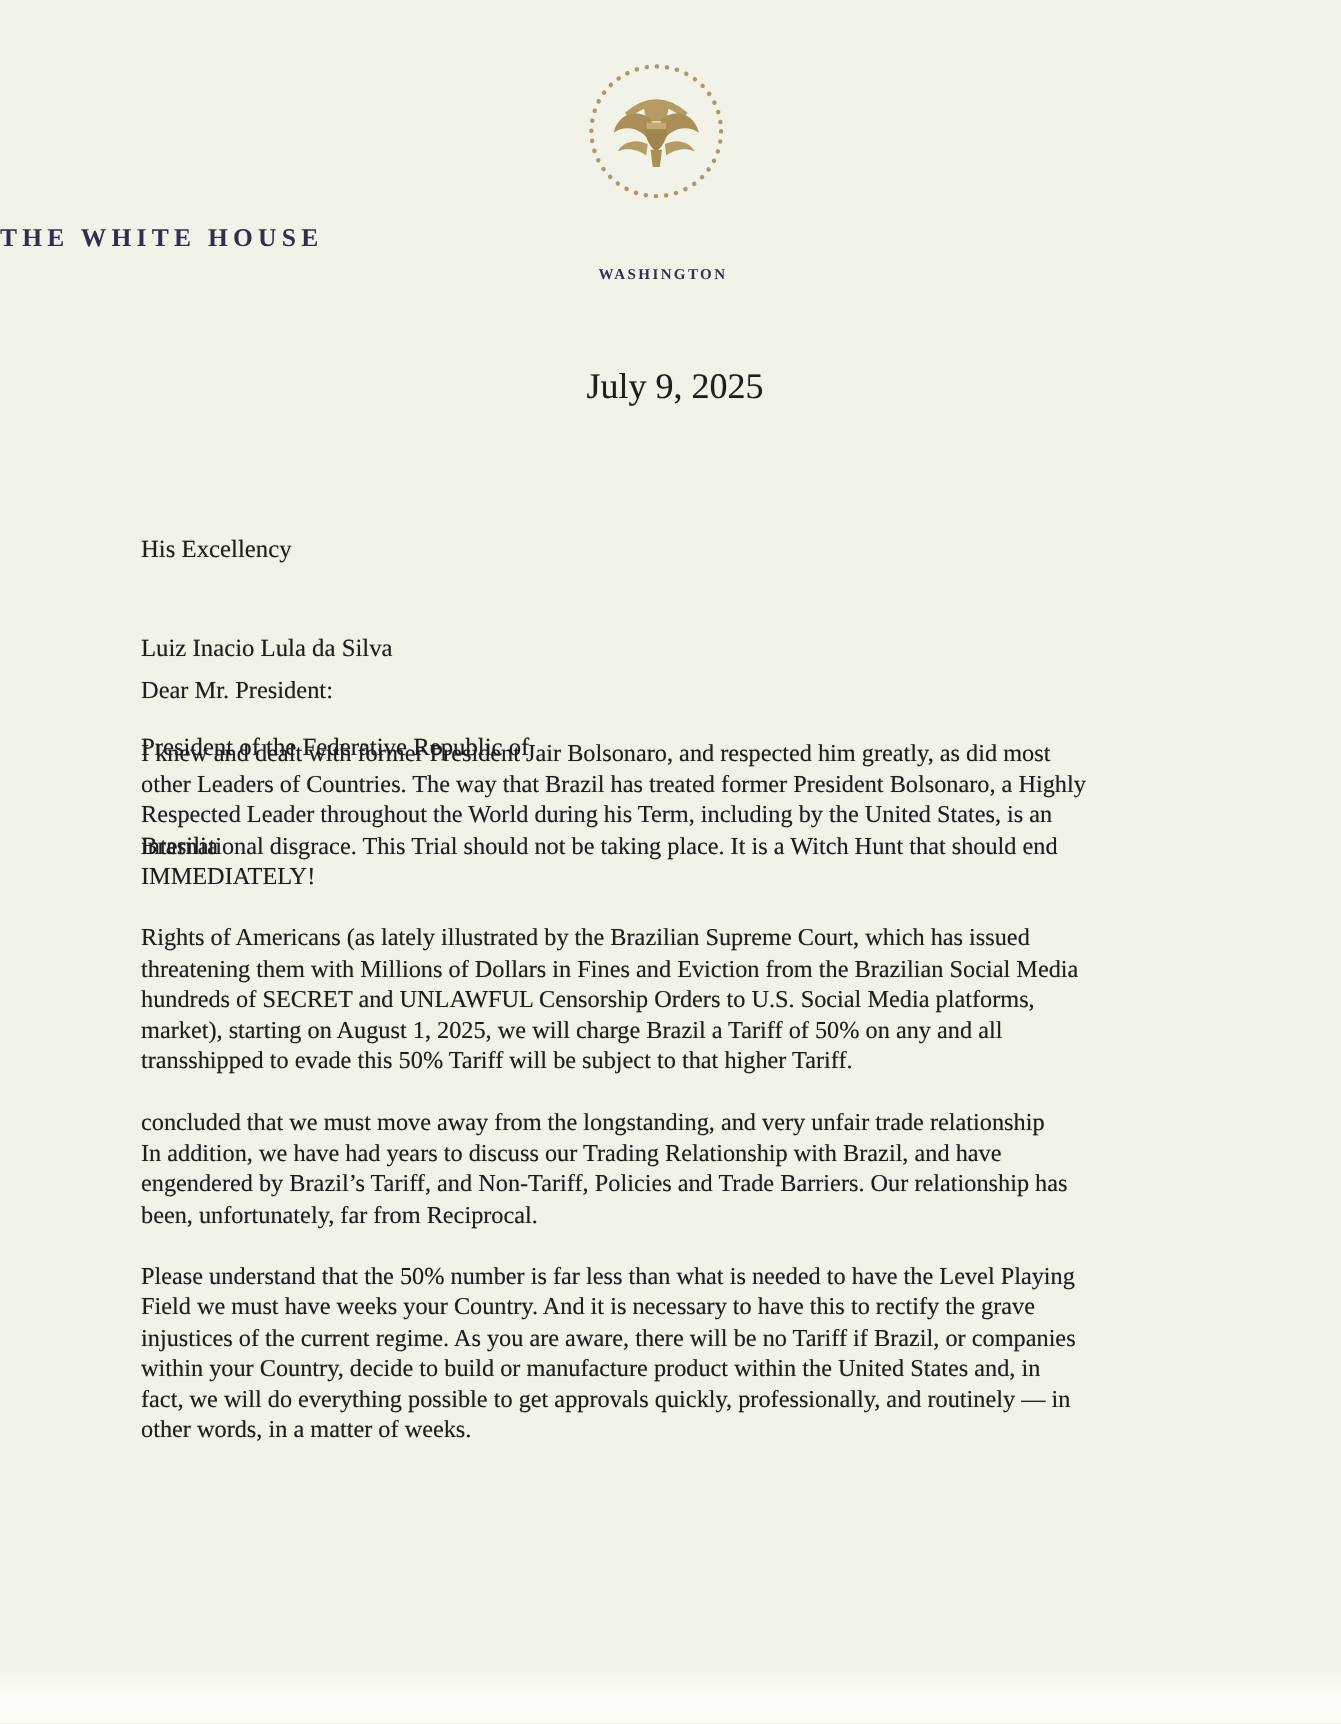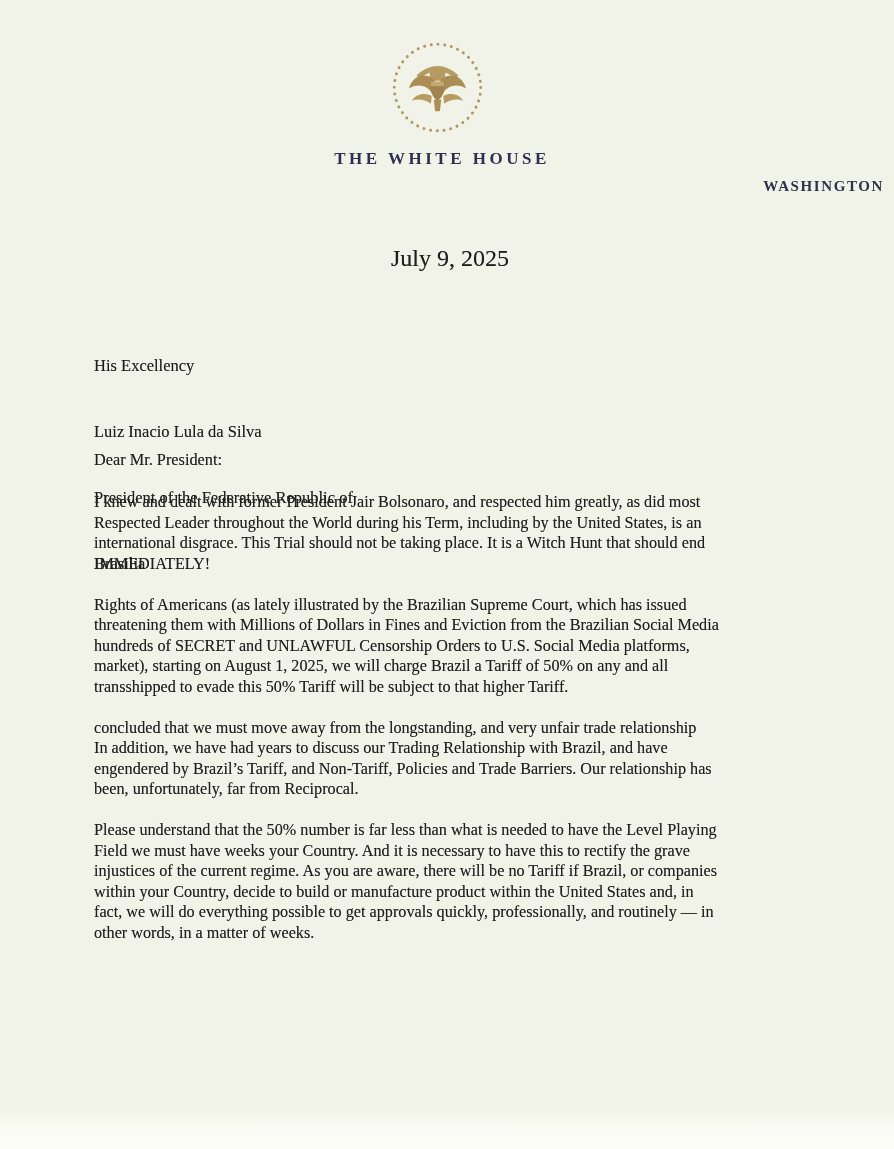--- a/index.html
+++ b/index.html
@@ -28,34 +28,34 @@
     left: 390px;
     top: 40px;
     width: 95px;
     height: 95px;
   }
   .lh-title {
     position: absolute;
     top: 149px;
     left: 0;
     width: 884px;
-    text-align: center;
+    text-align: left;
     font-weight: bold;
     font-size: 17px;
     letter-spacing: 3.5px;
     color: #30304e;
   }
   .lh-sub {
     position: absolute;
     top: 178px;
     left: 0;
     width: 884px;
-    text-align: right;
+    text-align: center;
     font-weight: bold;
-    font-size: 15px;
+    font-size: 10px;
     letter-spacing: 1.6px;
     color: #30304e;
   }
   .date {
     position: absolute;
     left: 391px;
     top: 245px;
     font-size: 24px;
     text-shadow: 0 0 0.5px rgba(20,20,20,0.45);
   }
@@ -139,20 +139,21 @@
     <div class="bline">President of the Federative Republic of</div>
     <div class="bline">Brasilia</div>
   </div>
 
   <div class="salutation">Dear Mr. President:</div>
 
   <div class="letter-body">
 
     <div class="para">
       <div class="bline">I knew and dealt with former President Jair Bolsonaro, and respected him greatly, as did most</div>
+      <div class="bline">other Leaders of Countries. The way that Brazil has treated former President Bolsonaro, a Highly</div>
       <div class="bline">Respected Leader throughout the World during his Term, including by the United States, is an</div>
       <div class="bline">international disgrace. This Trial should not be taking place. It is a Witch Hunt that should end</div>
       <div class="bline">IMMEDIATELY!</div>
     </div>
 
     <div class="para">
       <div class="bline">Rights of Americans (as lately illustrated by the Brazilian Supreme Court, which has issued</div>
       <div class="bline">threatening them with Millions of Dollars in Fines and Eviction from the Brazilian Social Media</div>
       <div class="bline">hundreds of SECRET and UNLAWFUL Censorship Orders to U.S. Social Media platforms,</div>
       <div class="bline">market), starting on August 1, 2025, we will charge Brazil a Tariff of 50% on any and all</div>

